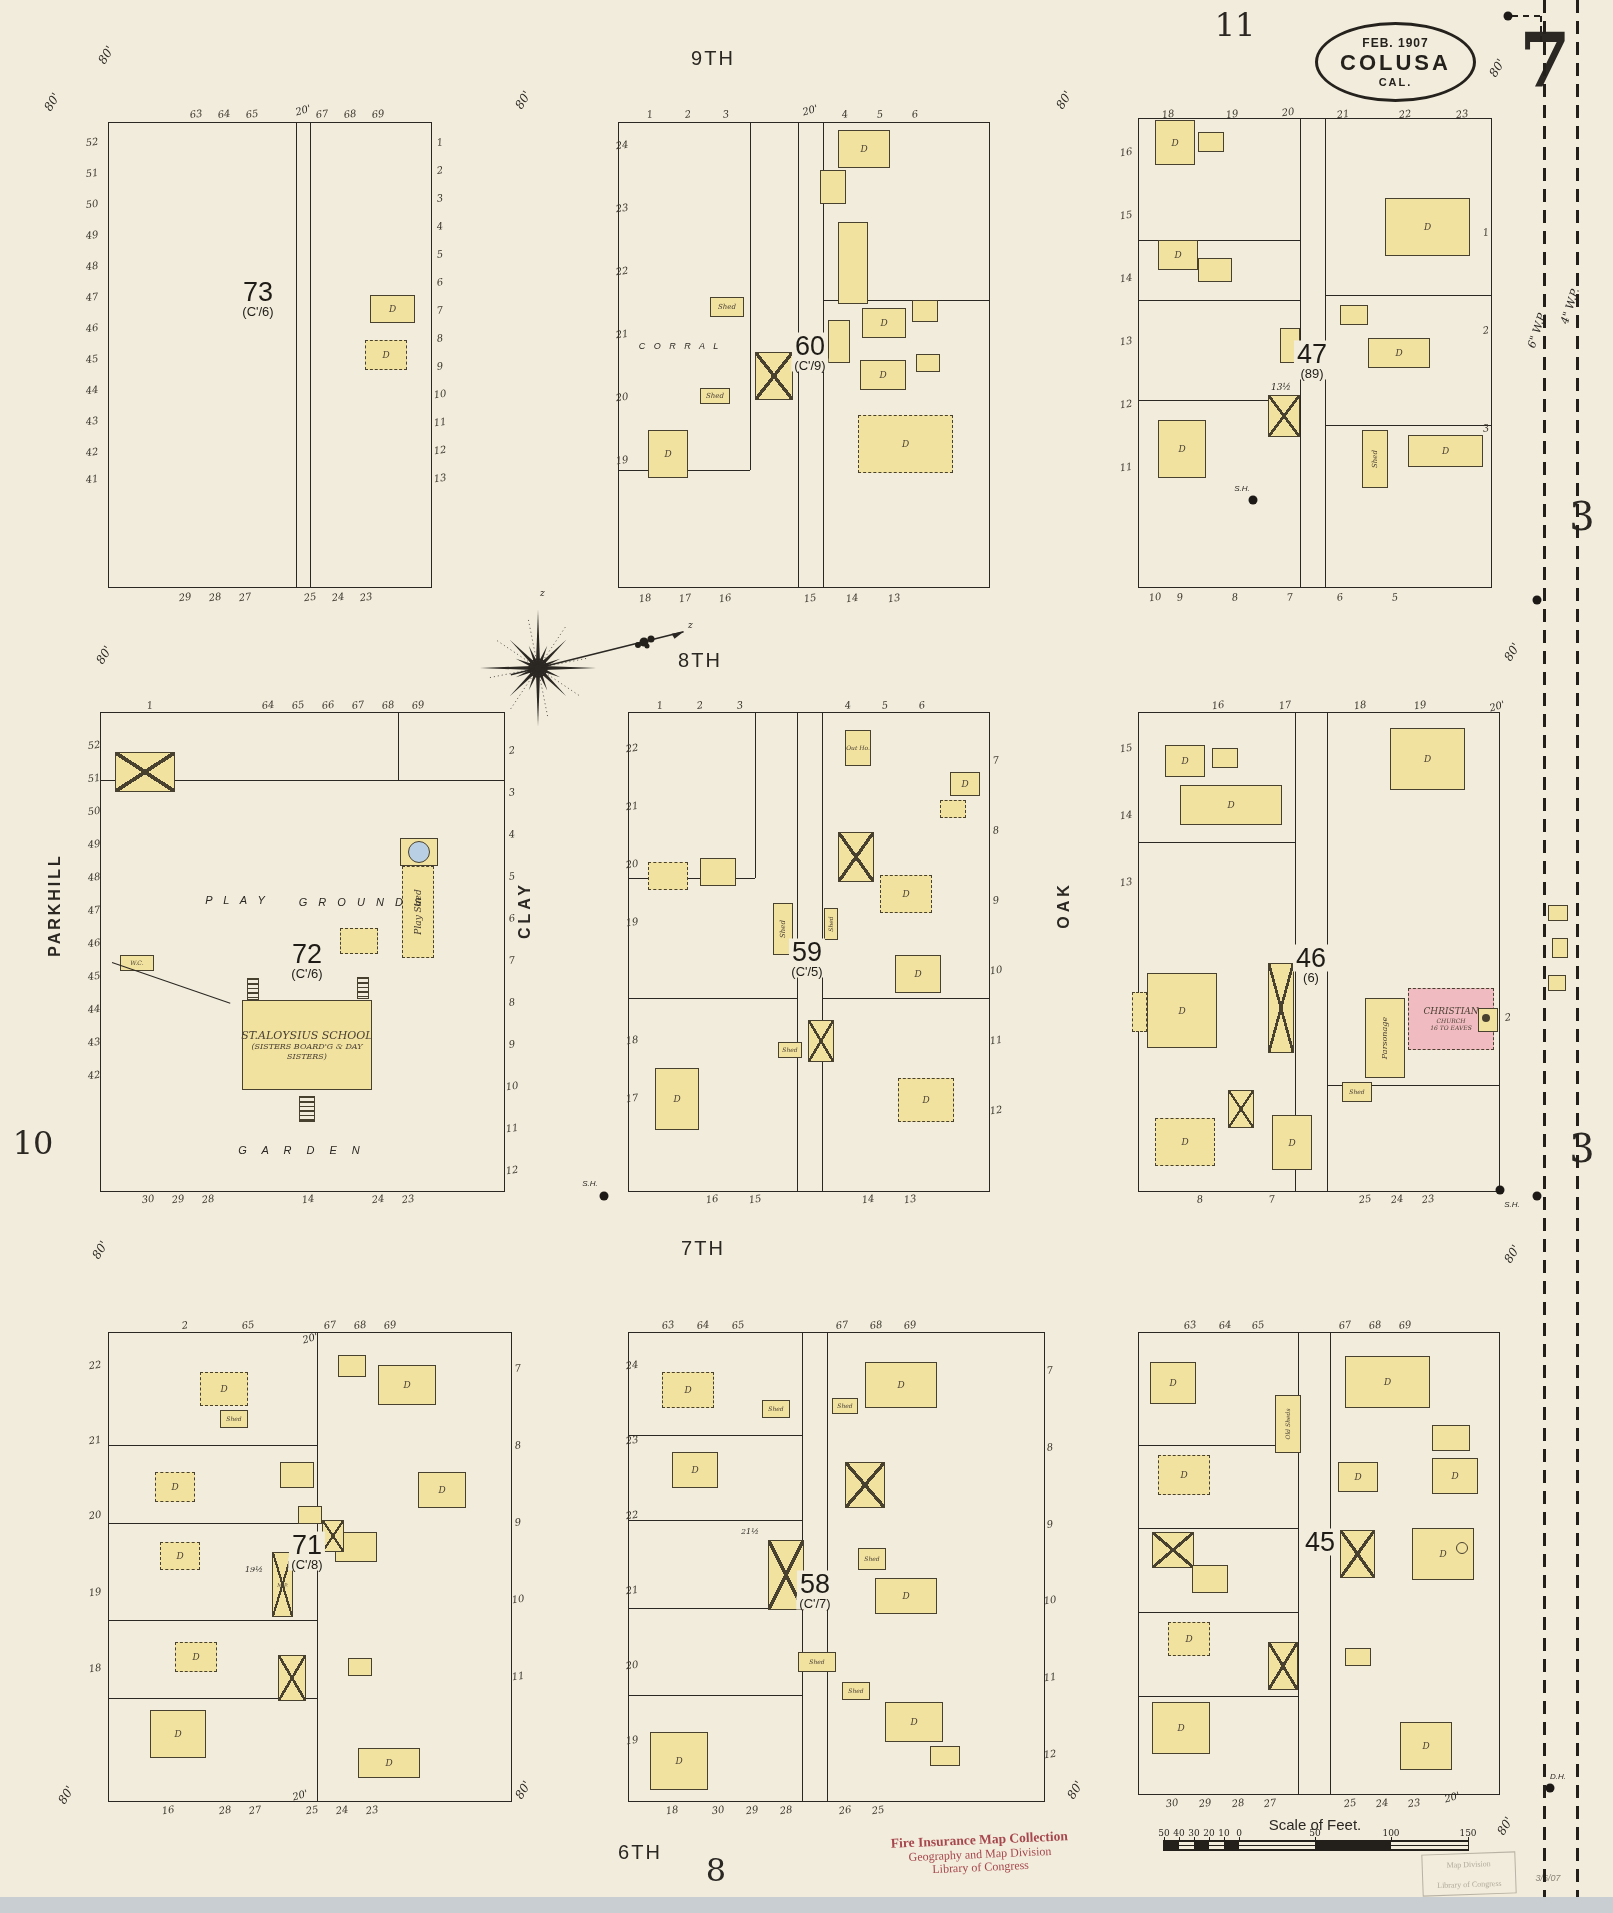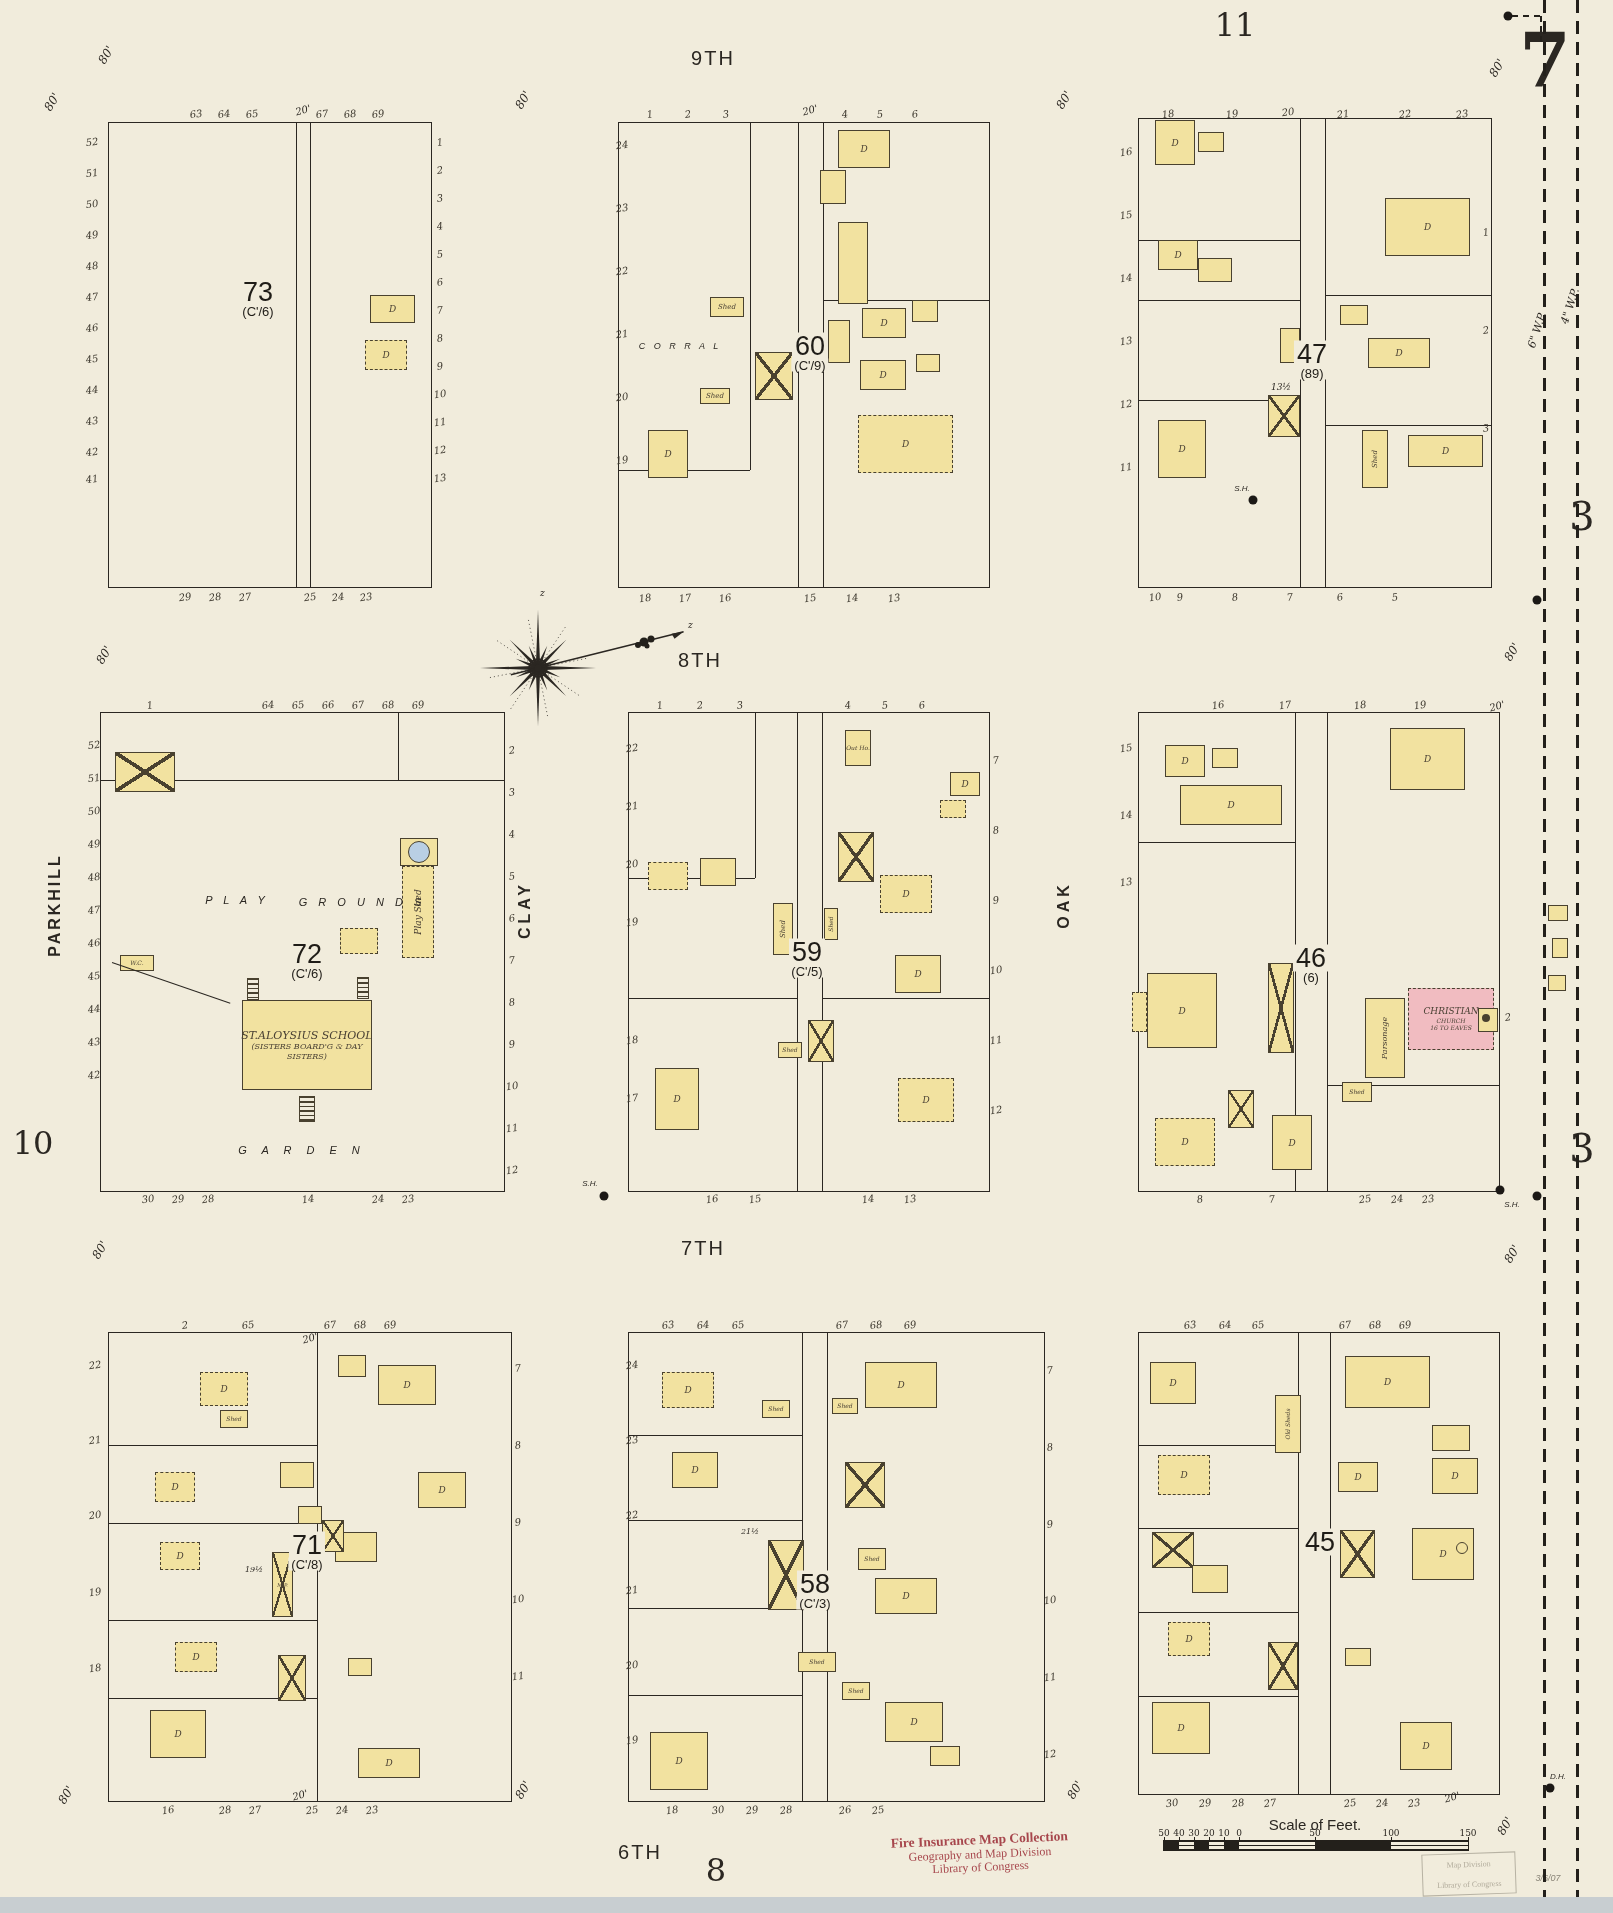--- a/index.html
+++ b/index.html
@@ -634,21 +634,21 @@
       <div class="lot" style="left: 786px; top: 1810px;">28</div>
       <div class="lot" style="left: 845px; top: 1810px;">26</div>
       <div class="lot" style="left: 878px; top: 1810px;">25</div>
       <div class="lot" style="left: 1050px; top: 1370px;">7</div>
       <div class="lot" style="left: 1050px; top: 1447px;">8</div>
       <div class="lot" style="left: 1050px; top: 1524px;">9</div>
       <div class="lot" style="left: 1050px; top: 1600px;">10</div>
       <div class="lot" style="left: 1050px; top: 1677px;">11</div>
       <div class="lot" style="left: 1050px; top: 1754px;">12</div>
       <div class="blknum" style="left: 815px; top: 1584px;">58</div>
-      <div class="blknum blksub" style="left: 815px; top: 1603px;">(C'/3)</div>
+      <div class="blknum blksub" style="left: 815px; top: 1603px;">(C'/7)</div>
       <div class="blk" style="left: 1138px; top: 1332px; width: 362px; height: 463px;"></div>
       <div class="ln" style="left: 1298px; top: 1332px; width: 1.2px; height: 463px;"></div>
       <div class="ln" style="left: 1330px; top: 1332px; width: 1.2px; height: 463px;"></div>
       <div class="ln" style="left: 1138px; top: 1445px; width: 160px; height: 1.2px;"></div>
       <div class="ln" style="left: 1138px; top: 1528px; width: 160px; height: 1.2px;"></div>
       <div class="ln" style="left: 1138px; top: 1612px; width: 160px; height: 1.2px;"></div>
       <div class="ln" style="left: 1138px; top: 1696px; width: 160px; height: 1.2px;"></div>
       <div class="b" style="left: 1150px; top: 1362px; width: 46px; height: 42px;">
         <div class="blbl">
           <span style="display: block;">D</span>
@@ -776,20 +776,25 @@
       <div class="circ dot2" style="left: 1486px; top: 1018px; width: 8px; height: 8px;"></div>
       <div class="circ ring" style="left: 1462px; top: 1548px; width: 12px; height: 12px;"></div>
       <div class="lad" style="left: 247px; top: 978px; width: 12px; height: 22px;"></div>
       <div class="lad" style="left: 357px; top: 977px; width: 12px; height: 22px;"></div>
       <div class="lad" style="left: 299px; top: 1096px; width: 16px; height: 26px;"></div>
       <div class="ln" style="left: 112px; top: 962px; width: 125px; height: 1.2px; transform-origin: left center; transform: rotate(19deg);"></div>
       <div class="pipe" style="left: 1543px;"></div>
       <div class="pipe" style="left: 1576px;"></div>
     </div>
 
+  <div class="oval">
+    <div class="o1">FEB. 1907</div>
+    <div class="o2">COLUSA</div>
+    <div class="o3">CAL.</div>
+  </div>
 
   <div id="scalebar">
     <div class="sbt">Scale of Feet.</div>
     <div id="sbbar">
         <div class="sbseg solid" style="left: 0px; width: 15px;"></div>
         <div class="sbseg striped" style="left: 15px; width: 15px;"></div>
         <div class="sbseg solid" style="left: 30px; width: 15px;"></div>
         <div class="sbseg striped" style="left: 45px; width: 15px;"></div>
         <div class="sbseg solid" style="left: 60px; width: 15px;"></div>
         <div class="sbseg striped" style="left: 75px; width: 76px;"></div>

